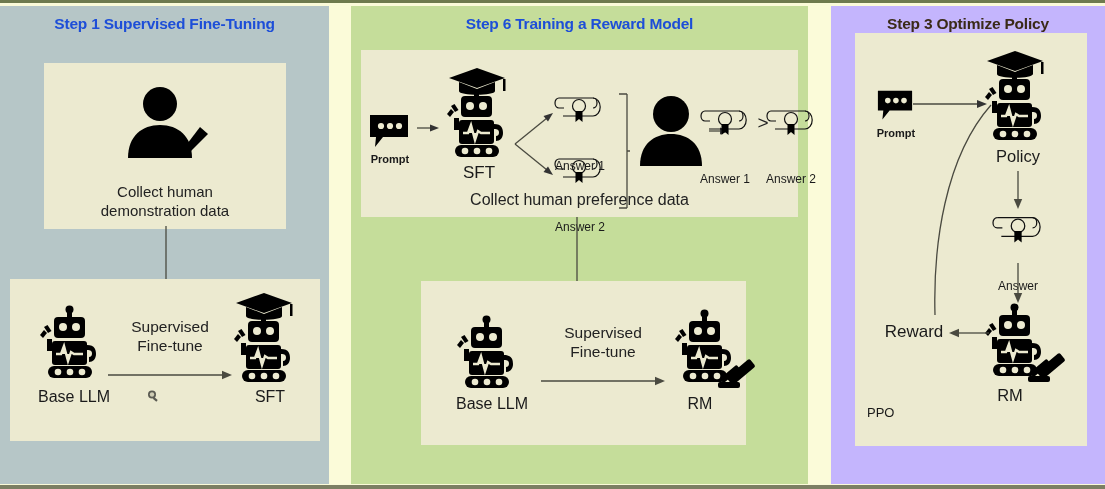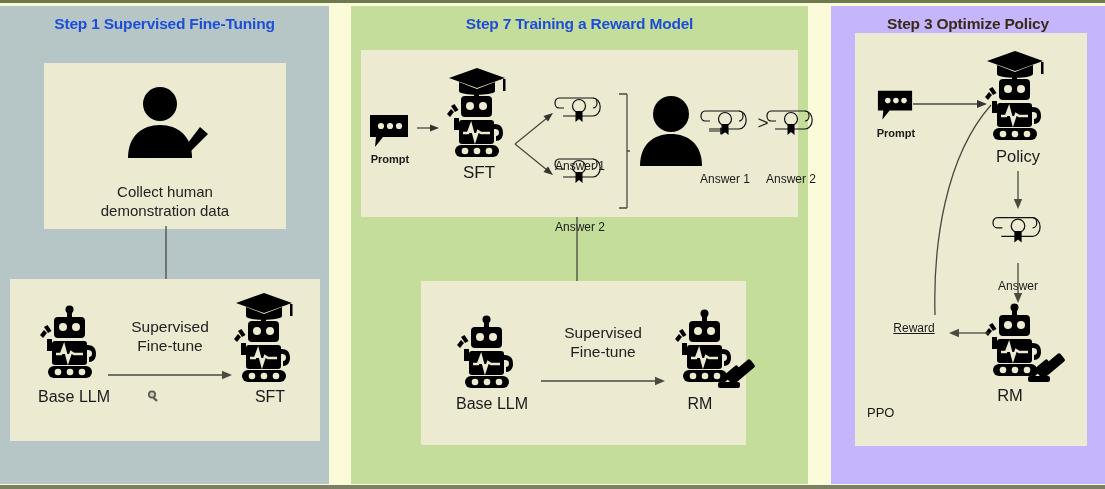--- a/index.html
+++ b/index.html
@@ -140,21 +140,21 @@
         <rect class="ink" x="12" y="81" width="44" height="12" rx="6"></rect>
         <circle fill="#ecead0" cx="22" cy="87" r="3.3"></circle>
         <circle fill="#ecead0" cx="34" cy="87" r="3.3"></circle>
         <circle fill="#ecead0" cx="46" cy="87" r="3.3"></circle>
       </svg>
       <div class="cap lg" style="left:212px;top:108px;width:96px;">SFT</div>
     </div>
   </div>
 
   <div class="col" id="col2">
-    <div class="step-title">Step 7 Training a Reward Model</div>
+    <div class="step-title">Step 6 Training a Reward Model</div>
 
     <div class="panel" id="p2a">
 
       <svg class="abs" style="left:8px;top:64px;" width="40" height="36" viewBox="0 0 40 36">
         <path class="ink" d="M1 1 H39 V23 H14 L6 33 L7 23 H1 Z"></path>
         <circle fill="#ecead0" cx="12" cy="12" r="3.1"></circle>
         <circle fill="#ecead0" cx="21" cy="12" r="3.1"></circle>
         <circle fill="#ecead0" cx="30" cy="12" r="3.1"></circle>
       </svg>
       <div class="cap sm" style="left:2px;top:103px;width:54px;">Prompt</div>
@@ -238,20 +238,21 @@
 
       <svg class="abs" style="left:406px;top:57px;" width="48" height="30" viewBox="0 0 48 30">
         <path class="strokeb" d="M4 4 h34 a4 5 0 0 1 0 18 h-30"></path>
         <path class="strokeb" d="M4 4 a4 5 0 0 0 0 10 h5"></path>
         <path class="strokeb" d="M38 4 a4 5 0 0 1 0 10"></path>
         <circle class="strokeb" cx="24" cy="12" r="6.5"></circle>
         <path class="ink" d="M20.5 17 L20.5 28 L24 25 L27.5 28 L27.5 17 Z"></path>
       </svg>
       <div class="cap md" style="left:396px;top:89px;width:68px;">Answer 2</div>
 
+      <div class="cap" style="left:0;right:0;top:140px;font-size:16px;">Collect human preference data</div>
     </div>
 
     <svg class="abs" style="left:218px;top:211px;" width="16" height="124" viewBox="0 0 16 124">
       <line class="ln" x1="8" y1="0" x2="8" y2="110"></line>
       <path fill="#4a4a40" d="M8 118 L3.5 108 L12.5 108 Z"></path>
     </svg>
 
     <div class="panel" id="p2b">
       <svg class="abs" style="left:32px;top:36px;" width="76" height="72" viewBox="0 0 76 72">
         <rect class="ink" x="31" y="2" width="5" height="10"></rect>
@@ -387,21 +388,21 @@
           <rect class="ink" x="47" y="71" width="22" height="6" rx="2"></rect>
         </g>
       </svg>
       <div class="cap lg" style="left:120px;top:352px;width:70px;font-size:16.5px;">RM</div>
 
       <svg class="abs" style="left:92px;top:294px;" width="44" height="12" viewBox="0 0 44 12">
         <line class="ln" x1="42" y1="6" x2="10" y2="6"></line>
         <path fill="#4a4a40" d="M2 6 L12 1.8 L12 10.2 Z"></path>
       </svg>
 
-      <div class="cap lg" style="left:22px;top:288px;width:74px;font-size:12px;text-decoration:underline;">Reward</div>
+      <div class="cap lg" style="left:22px;top:288px;width:74px;font-size:17px;">Reward</div>
 
       <svg class="abs" style="left:56px;top:62px;" width="86" height="222" viewBox="0 0 86 222">
         <path class="ln" d="M24 220 C22 150 34 62 80 10"></path>
       </svg>
 
       <div class="cap lg" style="left:12px;top:372px;width:60px;text-align:left;font-size:13px;">PPO</div>
     </div>
   </div>
 
 </div>

